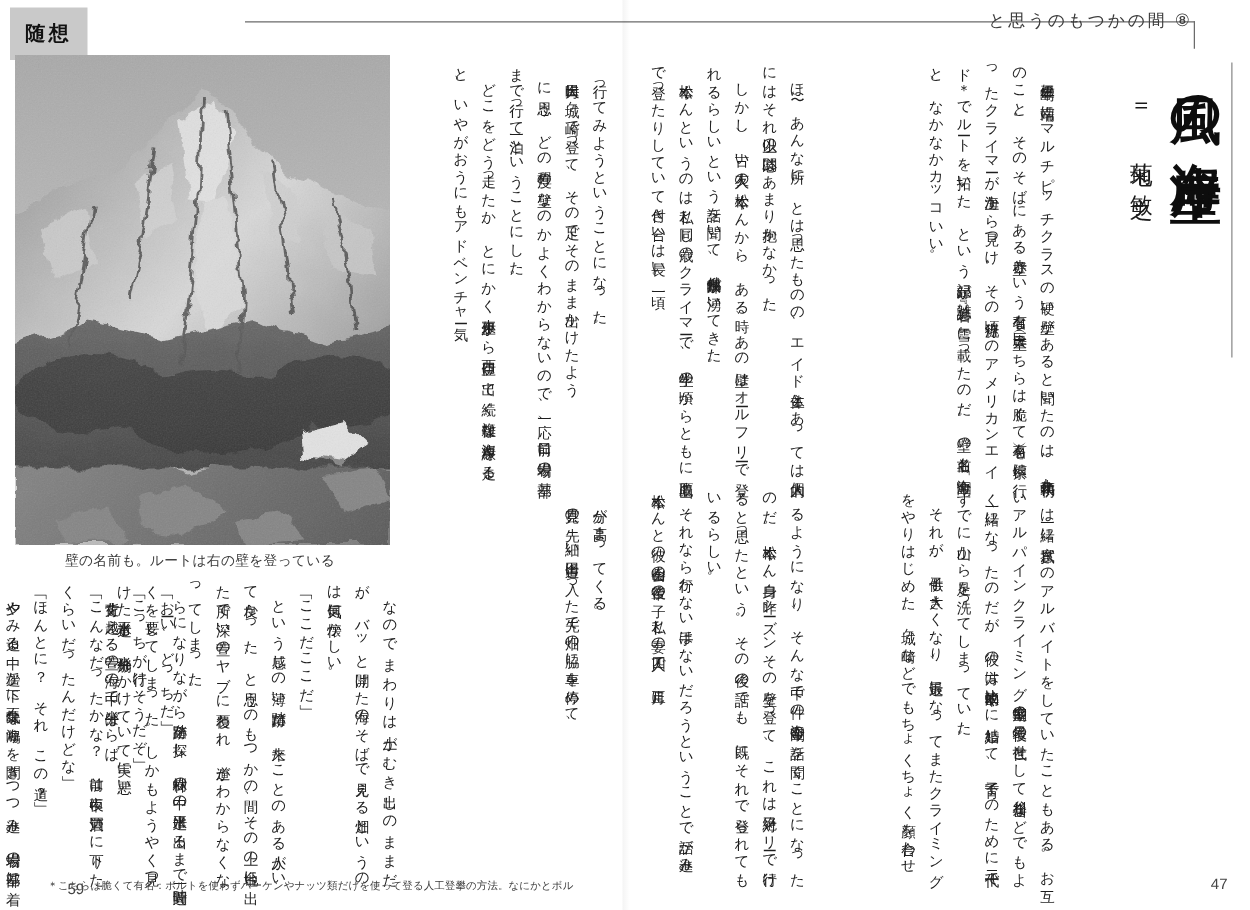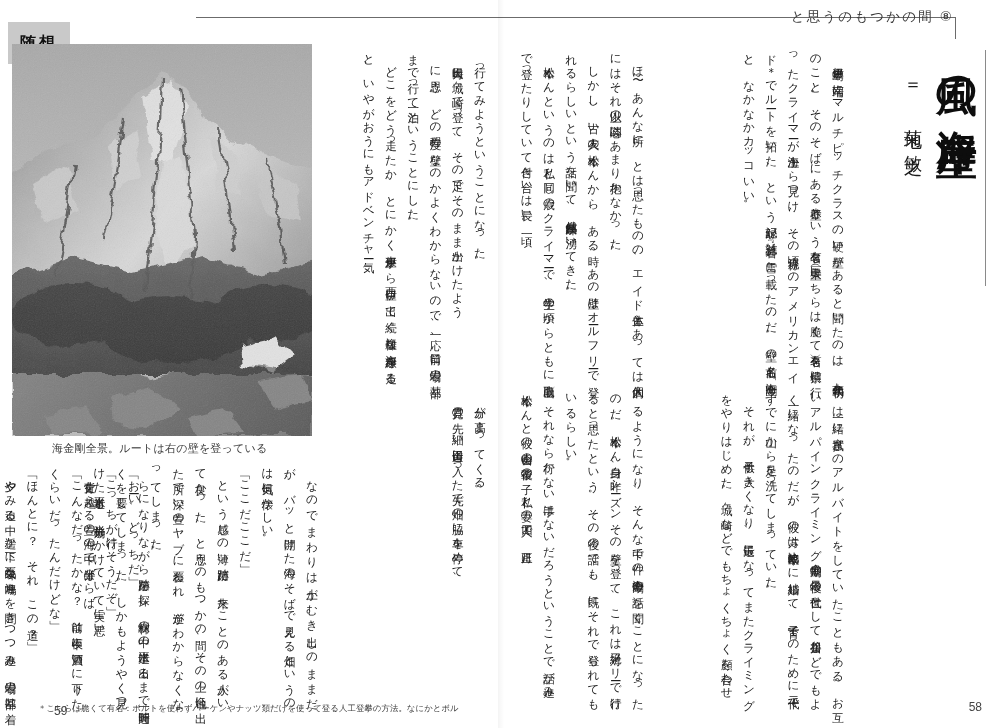--- a/index.html
+++ b/index.html
@@ -29,21 +29,20 @@
     white-space:nowrap;
   }
   .section-tag{
     position:absolute;left:8px;top:6px;
     width:62px;height:42px;
     background:#c9c9c9;
     display:flex;align-items:center;justify-content:center;
     font-size:16px;font-weight:bold;letter-spacing:.18em;
     color:#111;
     font-family:"Liberation Sans","DejaVu Sans",sans-serif;
-    margin-top:16px;
   }
 
   
   .title-wrap{
     position:absolute;right:22px;top:46px;
     height:300px;
     display:flex;flex-direction:row;align-items:flex-start;
   }
   .title-main{
     writing-mode:vertical-rl;text-orientation:upright;
@@ -261,22 +260,22 @@
         <polygon points="30,372 72,362 92,388 40,392"></polygon>
         <polygon points="176,372 214,364 232,390 184,392"></polygon>
       </g>
       <g fill="#4a4a4a" opacity="0.6" filter="url(#rough)">
         <polygon points="0,330 70,318 140,334 210,318 300,332 300,392 0,392"></polygon>
       </g>
 
       <rect x="0" y="0" width="300" height="392" filter="url(#grain)" fill="none" opacity="0.5"></rect>
     </svg>
   </div>
-  <div class="caption">海金剛全景。ルートは右の壁を登っている</div>
+  <div class="caption">壁の名前も。ルートは右の壁を登っている</div>
 
   <div class="footnote">
     <span class="ln">＊こちらは脆くて有名：ボルトを使わずハーケンやナッツ類だけを使って登る人工登攀の方法。なにかとボル</span>
   </div>
 
   <div class="folio" id="folio-left">59</div>
-  <div class="folio" id="folio-right">58</div>
+  <div class="folio" id="folio-right">47</div>
 
 </div>
 
 </body></html>

